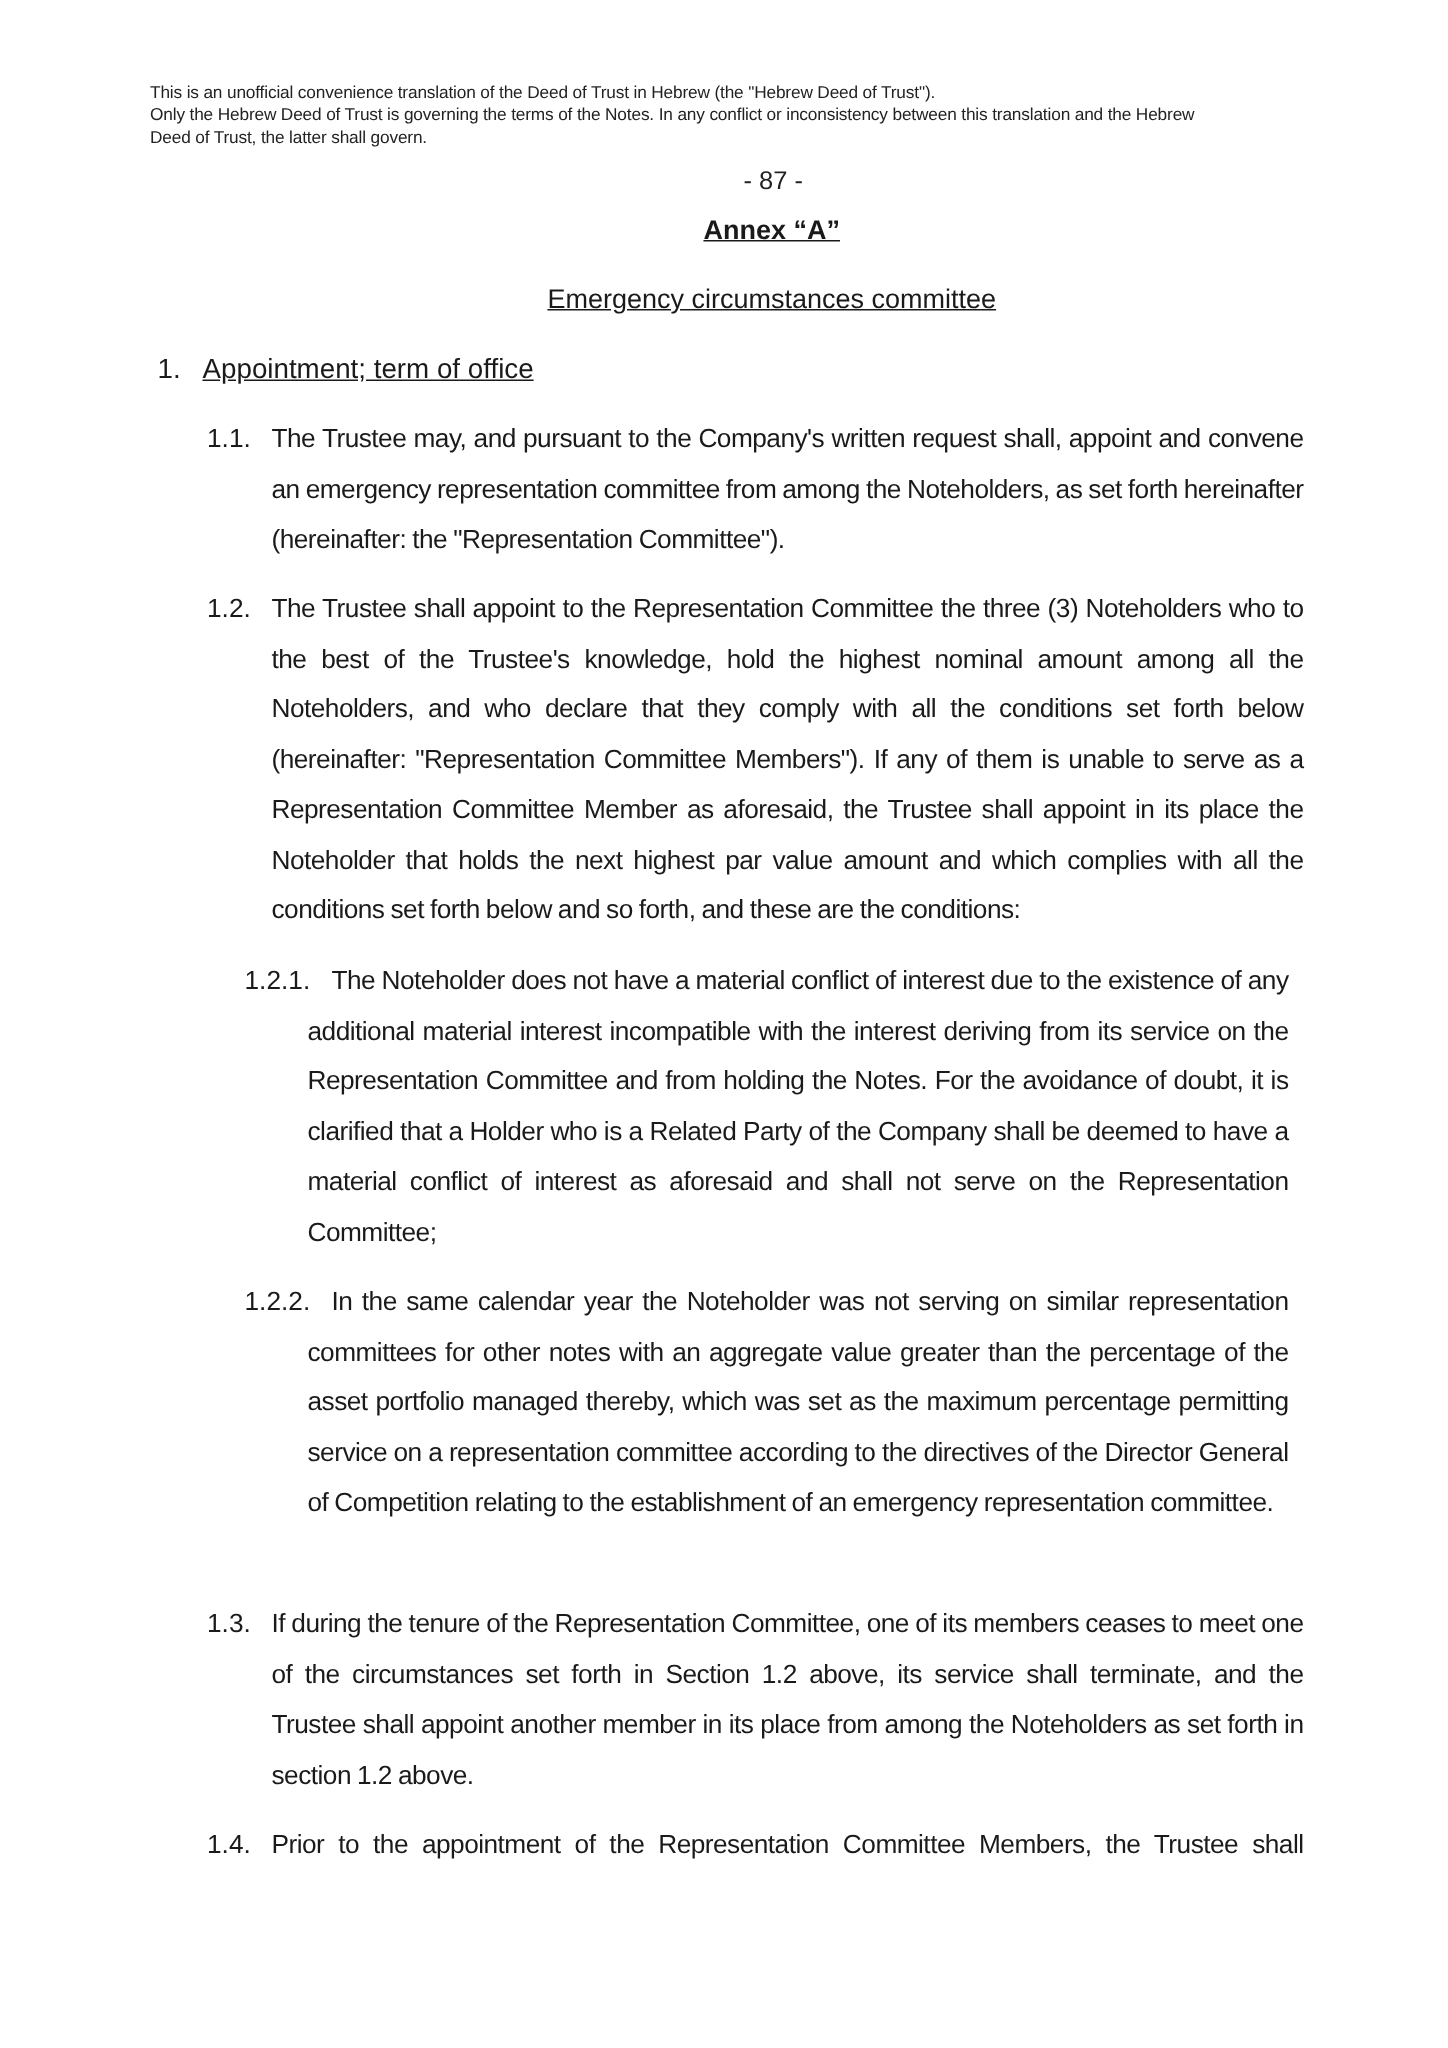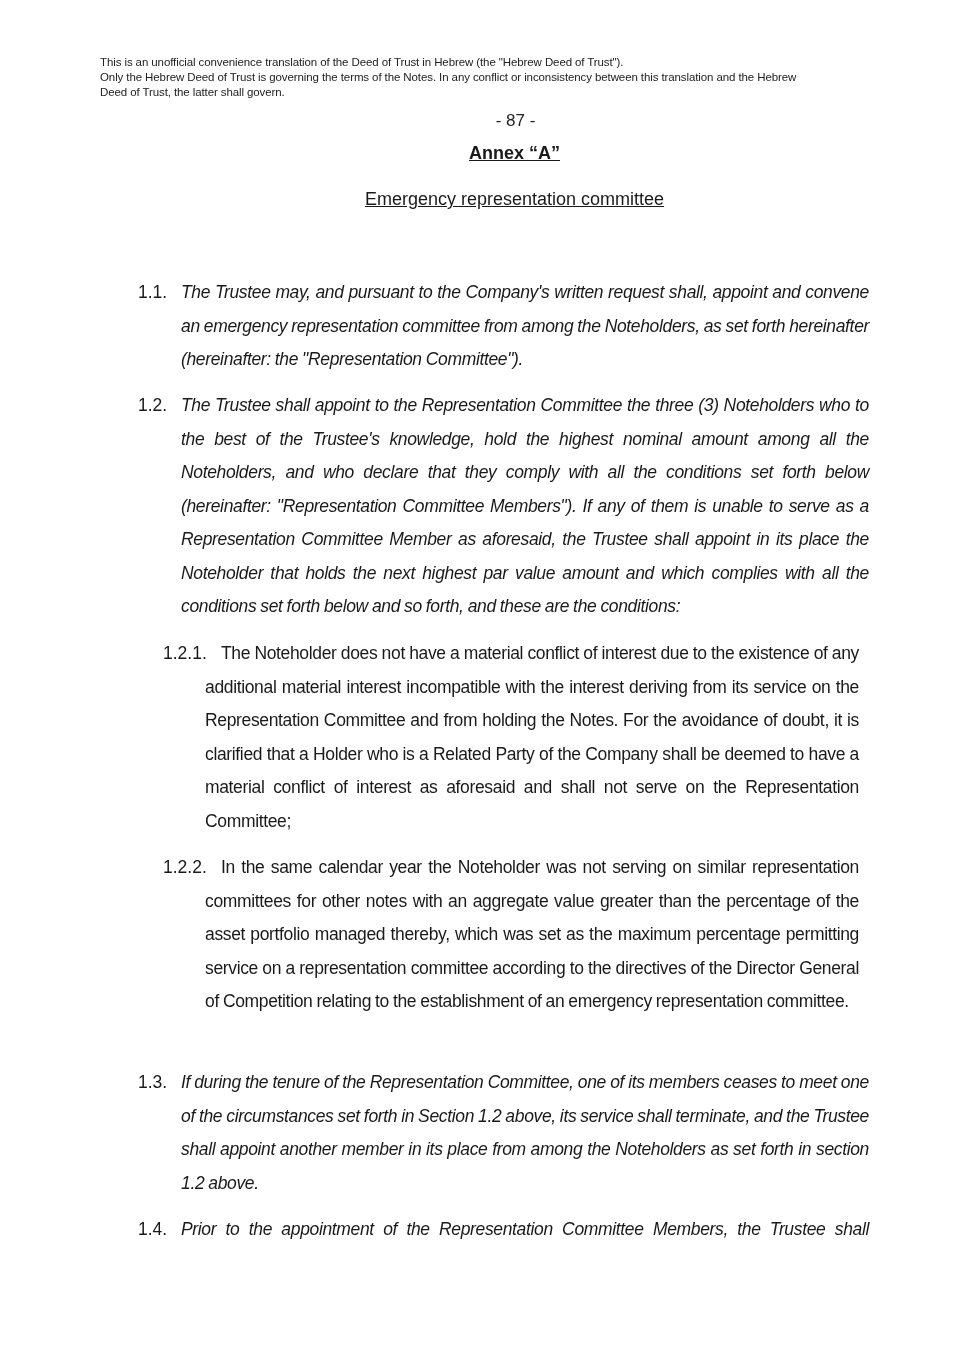--- a/index.html
+++ b/index.html
@@ -92,21 +92,21 @@
       top: 0;
       white-space: nowrap;
     }
     .clause .body {
       text-align: justify;
       text-align-last: left;
     }
 
     
     .lvl2 { left: 138px; width: 731px; }
-    .lvl2 .body { margin-left: 43px; width: 688px; font-style: italic; }
+    .lvl2 .body { margin-left: 43px; width: 688px; }
     .lvl2 .body p, .lvl3 .body p { margin: 0; }
 
     
     .lvl3 { left: 163px; width: 696px; }
     .lvl3 .body { margin-left: 42px; width: 654px; text-indent: 16px; }
 
     .c11 { top: 276px; }
     .c12 { top: 389px; }
     .c121 { top: 637px; }
     .c122 { top: 851px; }
@@ -131,23 +131,26 @@
 
   <div class="page-number">
     <span>- 87 -</span>
   </div>
 
   <div class="annex-title">
     <span>Annex “A”</span>
   </div>
 
   <div class="doc-title">
-    <span>Emergency representation committee</span>
+    <span>Emergency circumstances committee</span>
   </div>
 
+  <div class="section-heading">
+    <span class="num">1.</span><span class="txt">Appointment; term of office</span>
+  </div>
 
   <div class="clause lvl2 c11">
     <span class="num">1.1.</span>
     <div class="body">
       <p class="compress">The Trustee may, and pursuant to the Company's written request shall, appoint and convene an emergency representation committee from among the Noteholders, as set forth hereinafter (hereinafter: the "Representation Committee").</p>
     </div>
   </div>
 
   <div class="clause lvl2 c12">
     <span class="num">1.2.</span>

